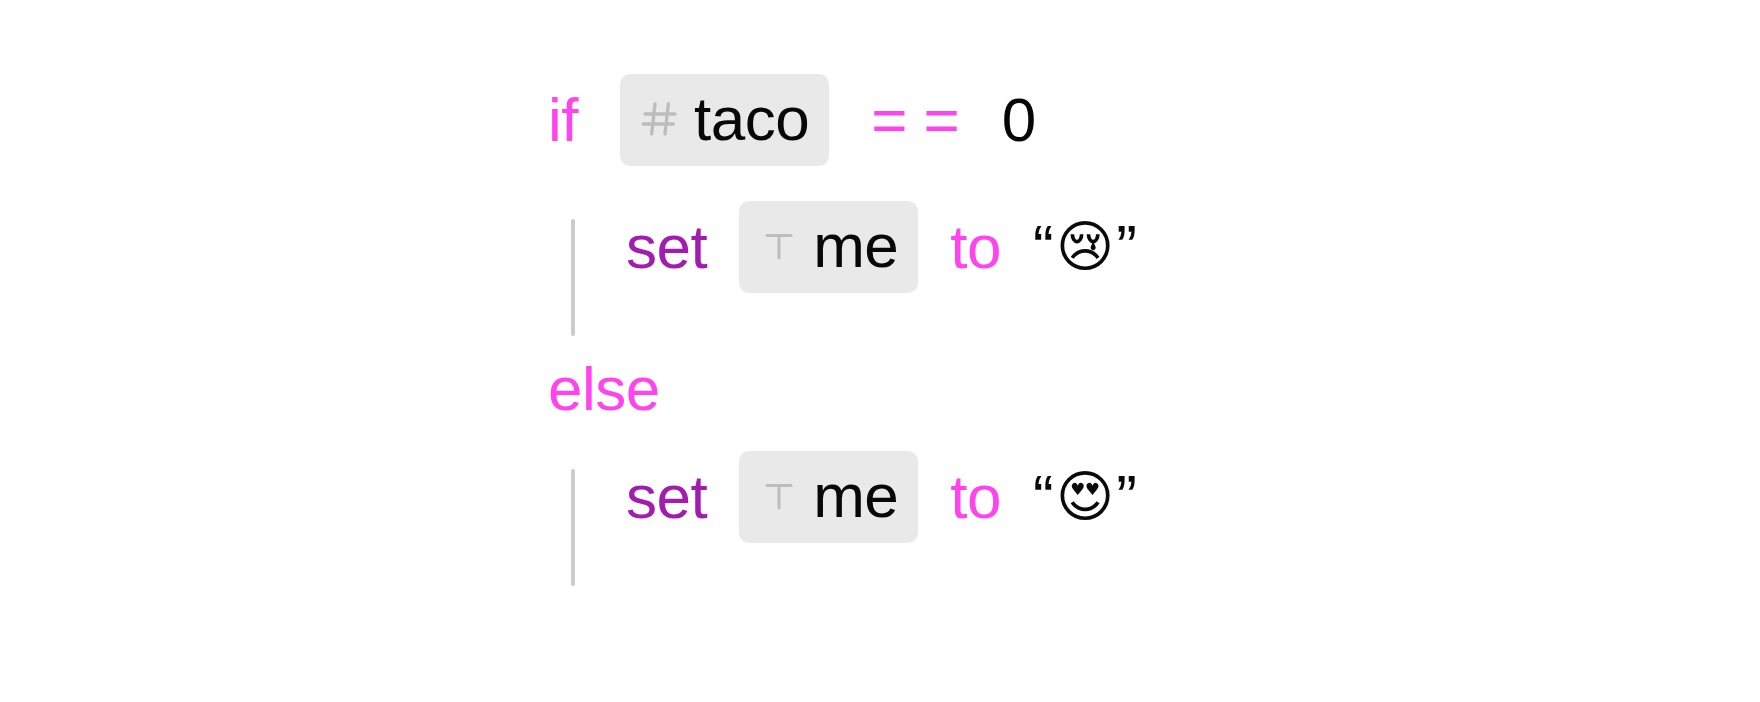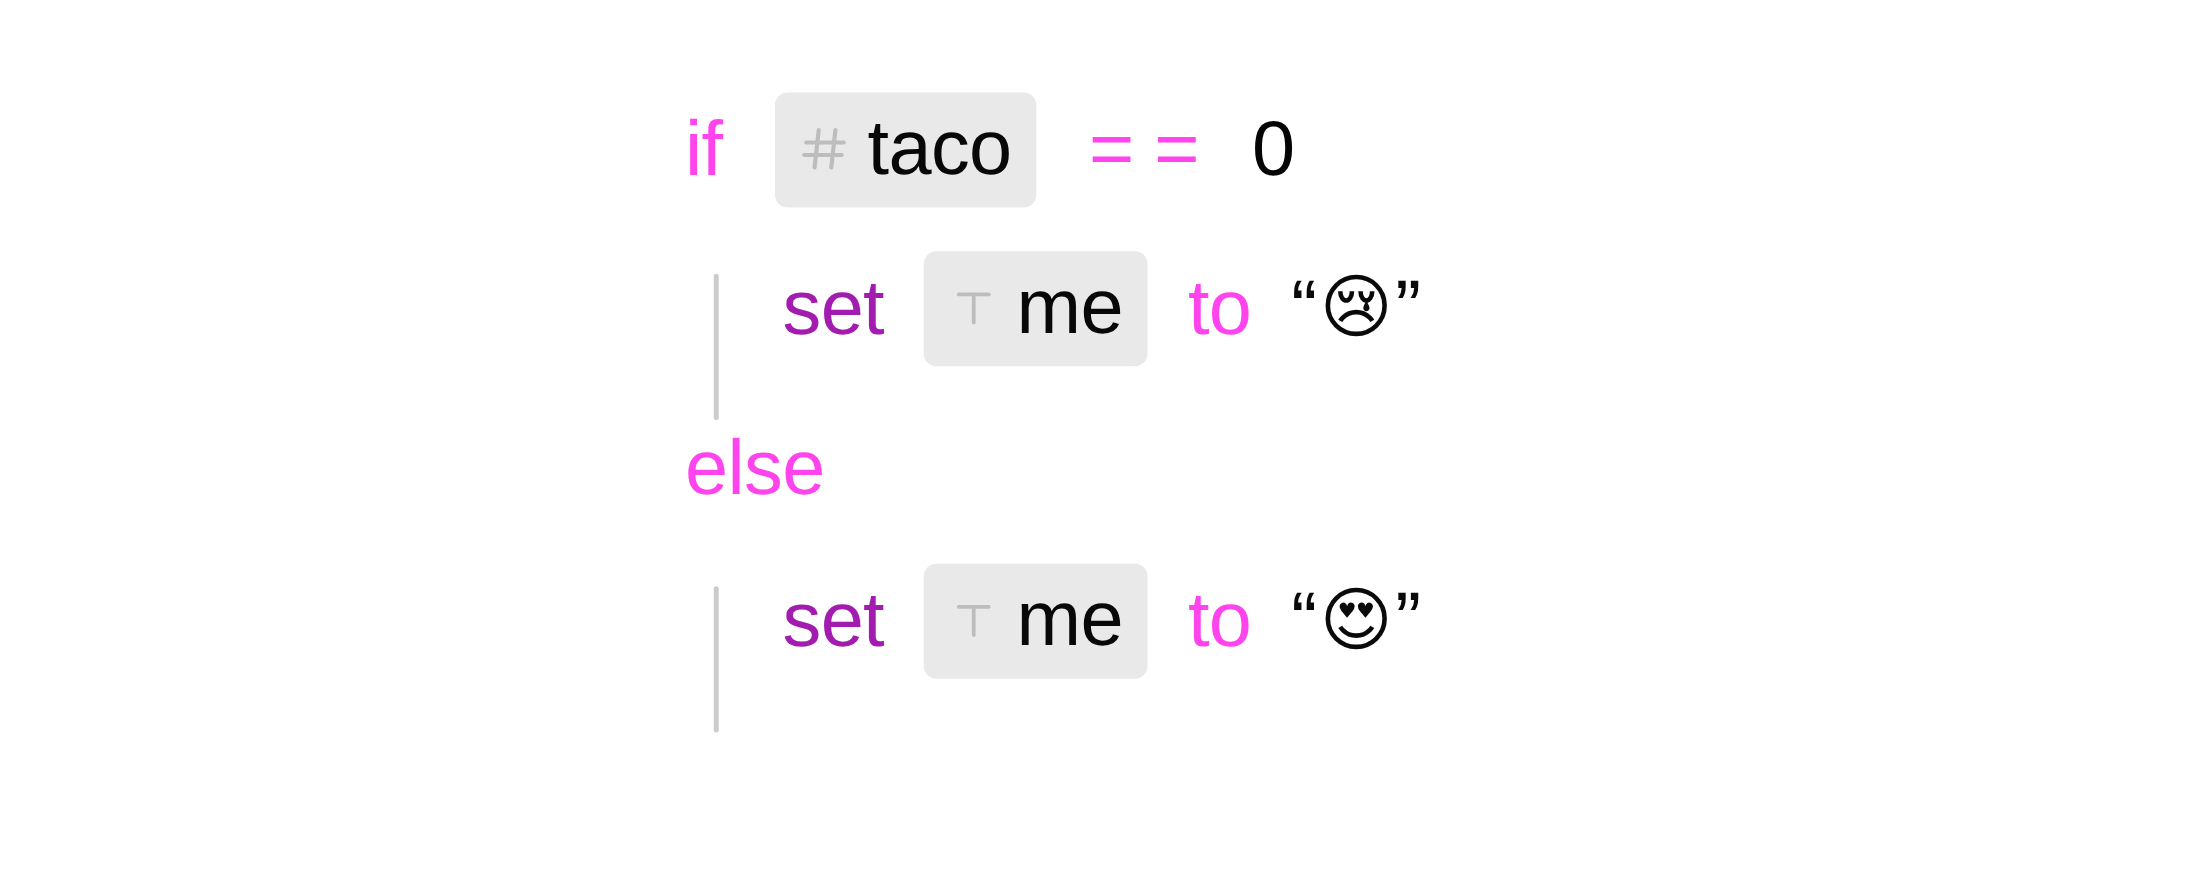--- a/index.html
+++ b/index.html
@@ -29,21 +29,21 @@
     position: absolute;
     display: flex;
     align-items: center;
     white-space: nowrap;
     height: 96px;
   }
 
   
   .line-0 { left: 548px; top: 72px; }
   .line-1 { left: 548px; top: 199px; }
-  .line-2 { left: 548px; top: 327px; }
+  .line-2 { left: 548px; top: 341px; }
   .line-3 { left: 548px; top: 449px; }
 
   
   .indent-guide {
     position: absolute;
     width: 4px;
     border-radius: 2px;
     background: #cccccc;
   }
   .guide-1 { left: 571px; top: 219px;  height: 117px; }

